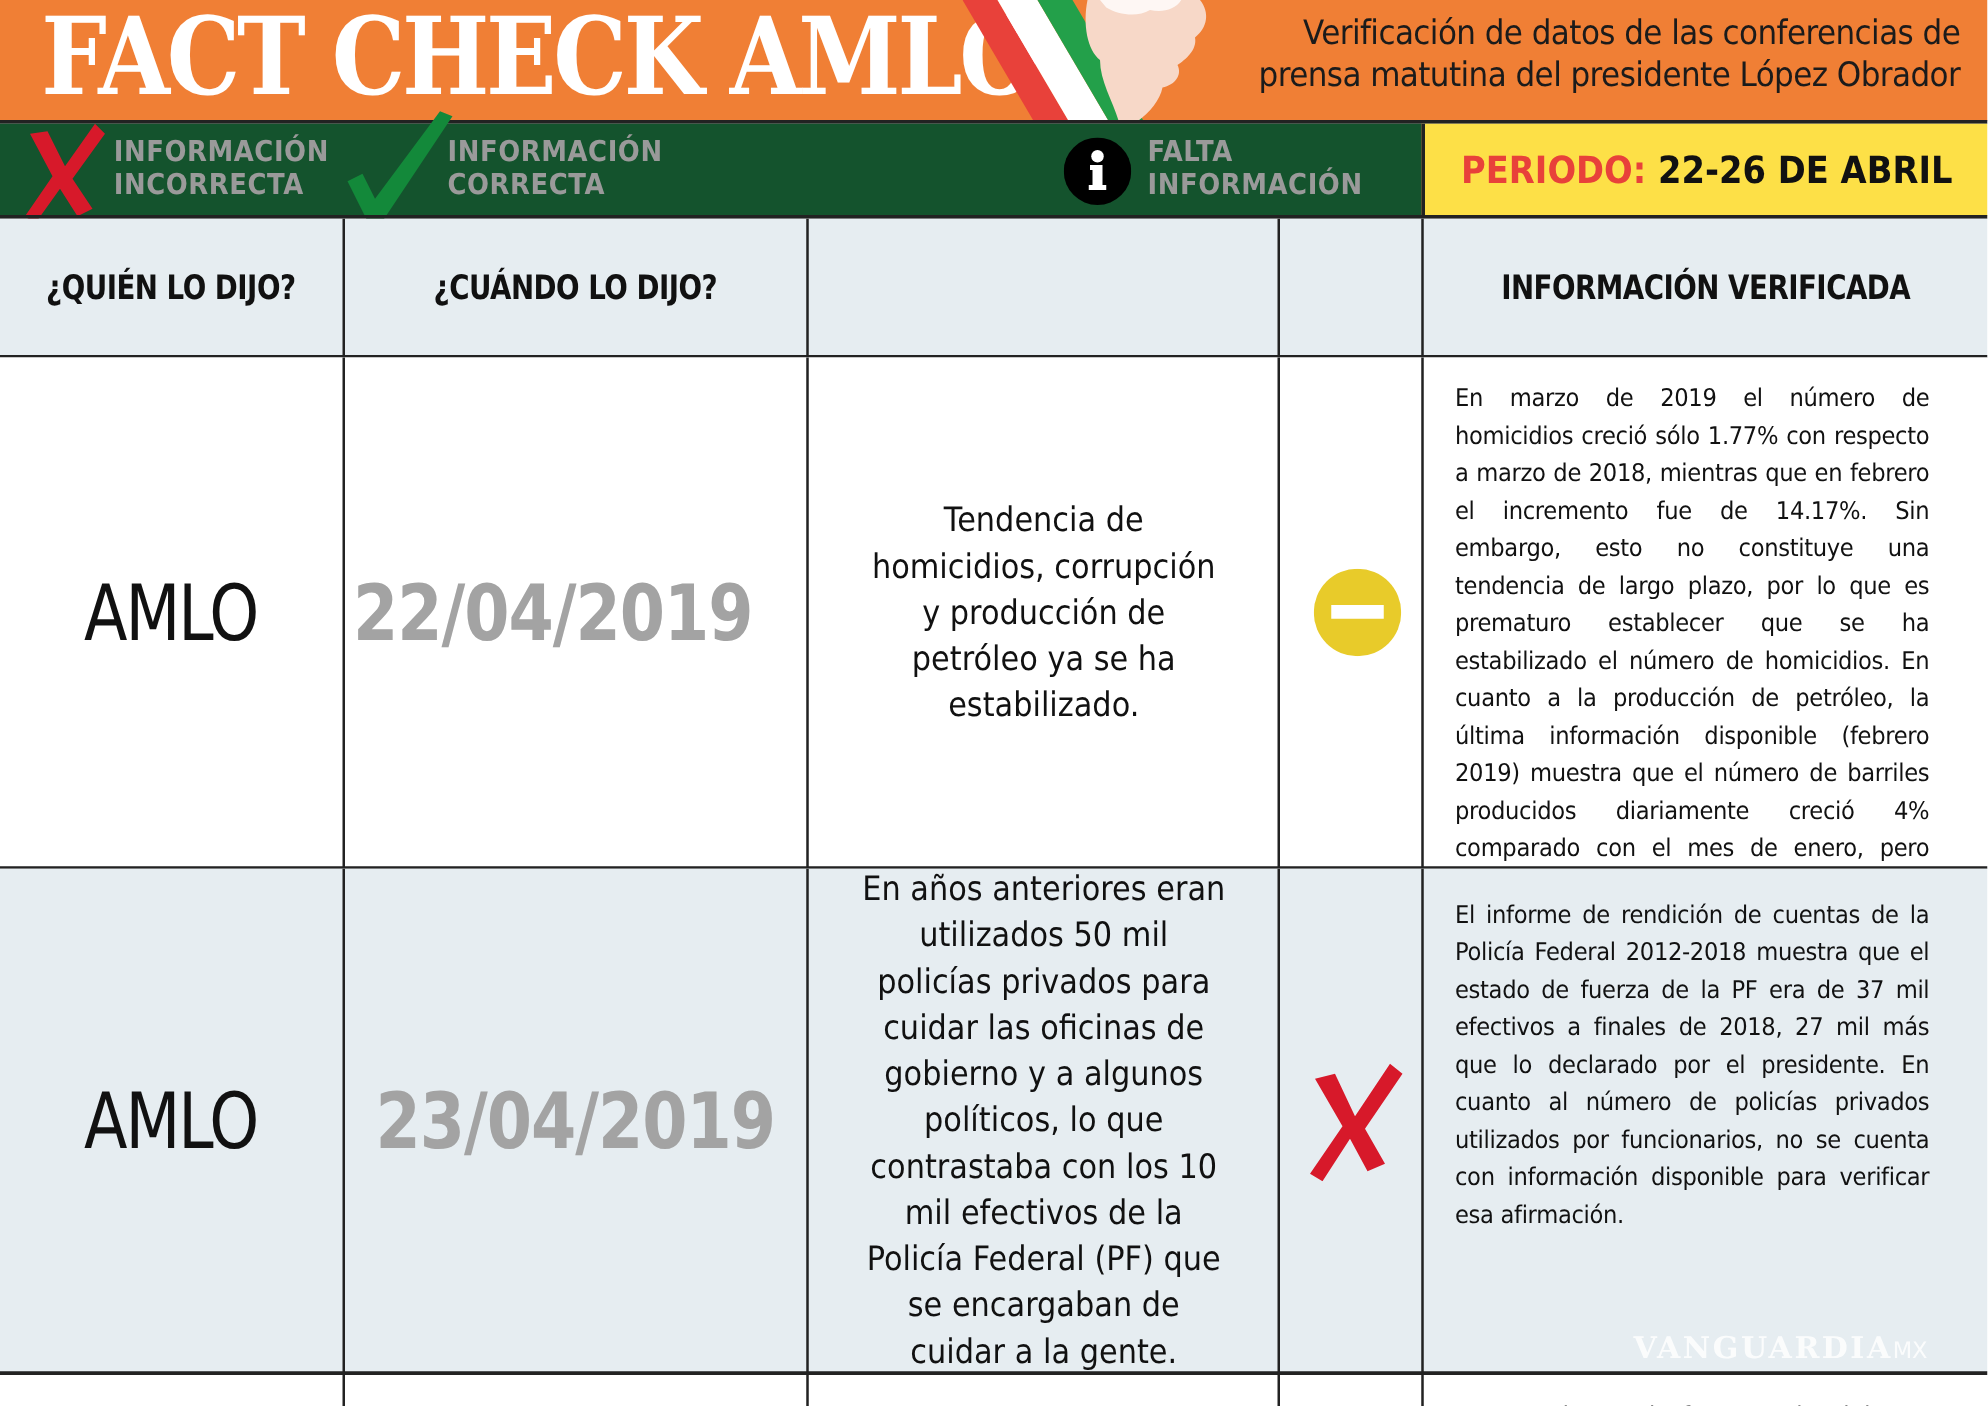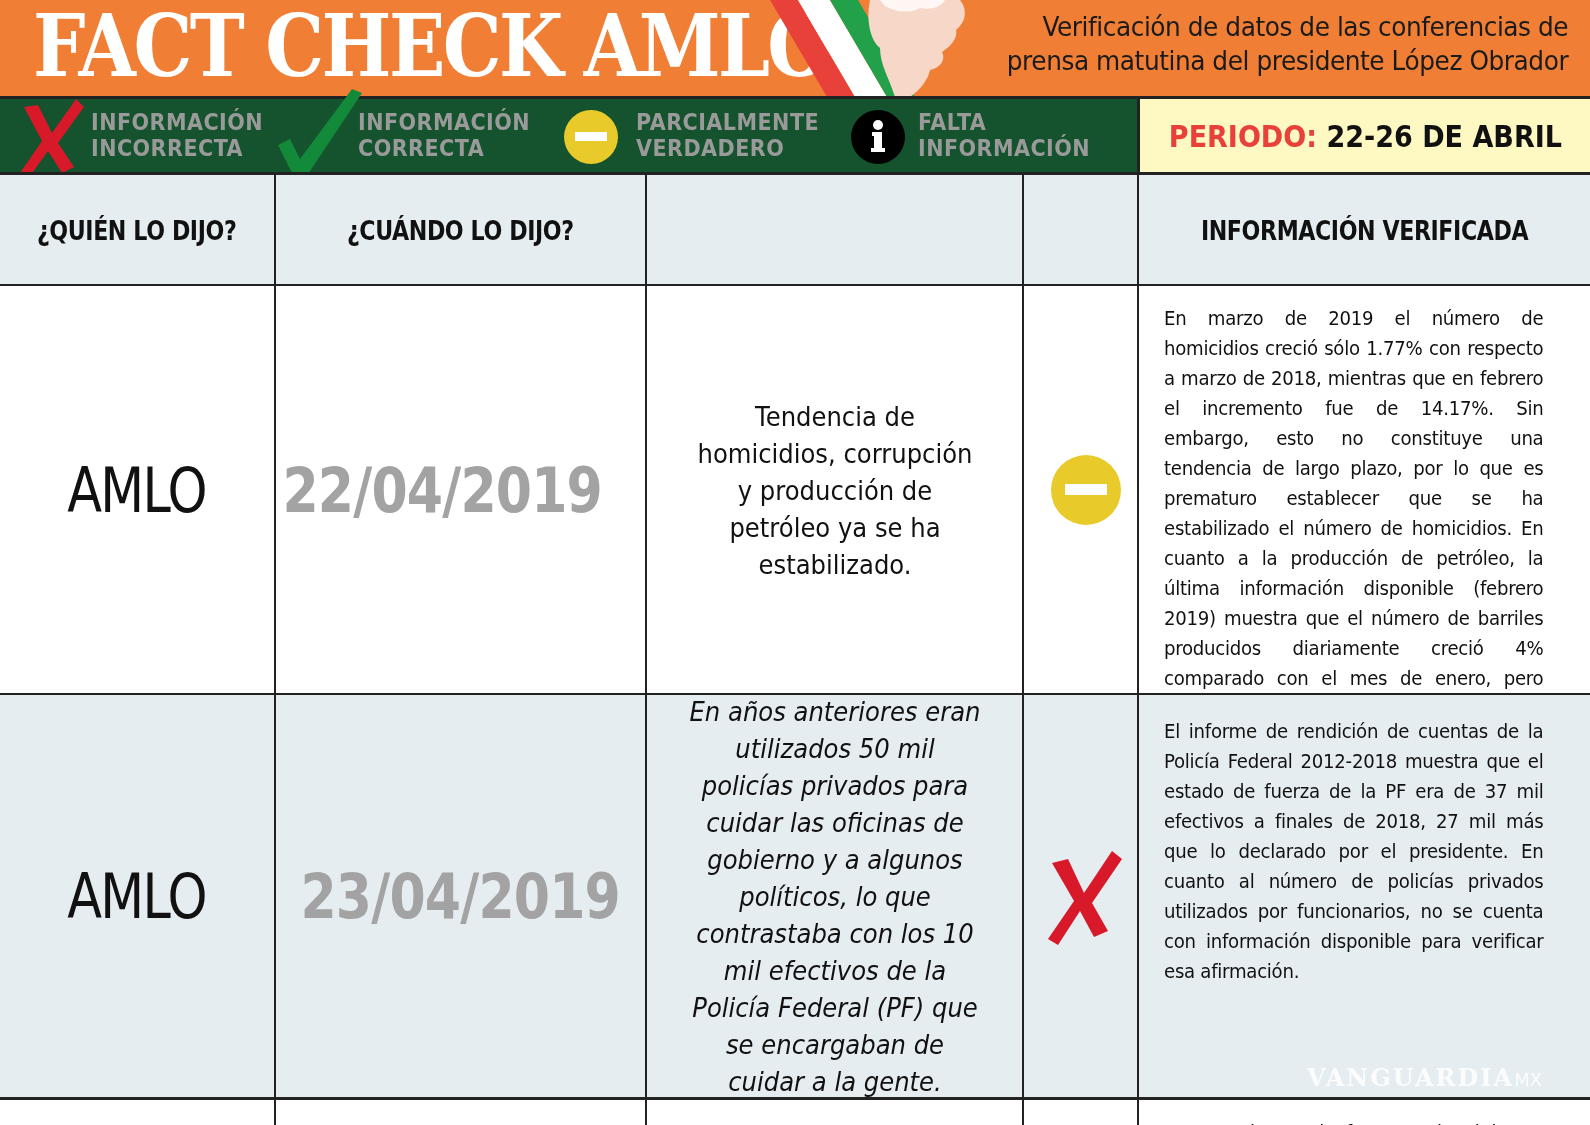--- a/index.html
+++ b/index.html
@@ -33,21 +33,21 @@
     }
     .legend-item { position: absolute; top: 0; height: 74px; display: flex; align-items: center; }
     .legend-icon { position: absolute; }
     .legend-label {
       position: absolute; font-family: "DejaVu Sans", sans-serif; font-weight: bold;
       font-size: 23px; line-height: 26px; color: #9a9a9a; letter-spacing: 0.5px;
       transform: scaleX(0.9); transform-origin: left center; white-space: nowrap;
     }
     .period-box {
       position: absolute; left: 1137px; top: 99px; width: 453px; height: 74px;
-      background: #fef9c3; border-left: 3px solid #222;
+      background: #fde047; border-left: 3px solid #222;
       display: flex; align-items: center; justify-content: center;
     }
     .period-text {
       font-family: "DejaVu Sans", sans-serif; font-weight: bold; font-size: 30px;
       transform: scaleX(0.9); white-space: nowrap;
     }
     .period-label { color: #e8413a; }
     .period-value { color: #111; }
     .legend-rule { position: absolute; left: 0; top: 172px; width: 1590px; height: 3px; background: #222; }
 
@@ -130,30 +130,20 @@
   <div class="legend-item" style="left:280px; width:270px;">
     <svg class="legend-icon" style="left:-4px; top:-12px;" width="90" height="92" viewBox="0 0 90 92">
       <path d="M2,58 L14,52 L24,72 L76,2 L86,6 L30,90 L18,90 Z" fill="#13893a"></path>
     </svg>
     <div class="legend-label" style="left:78px; top:10px;">
       <div>INFORMACIÓN</div>
       <div>CORRECTA</div>
     </div>
   </div>
 
-  <div class="legend-item" style="left:550px; width:290px;">
-    <svg class="legend-icon" style="left:14px; top:11px;" width="54" height="54" viewBox="0 0 54 54">
-      <circle cx="27" cy="27" r="27" fill="#e8cb2a"></circle>
-      <rect x="11" y="22" width="32" height="9" fill="#ffffff"></rect>
-    </svg>
-    <div class="legend-label" style="left:86px; top:10px;">
-      <div>PARCIALMENTE</div>
-      <div>VERDADERO</div>
-    </div>
-  </div>
 
   <div class="legend-item" style="left:840px; width:297px;">
     <svg class="legend-icon" style="left:11px; top:11px;" width="54" height="54" viewBox="0 0 54 54">
       <circle cx="27" cy="27" r="27" fill="#000000"></circle>
       <circle cx="27" cy="15" r="5" fill="#ffffff"></circle>
       <path d="M21,22 L31,22 L31,38 L34,38 L34,42 L20,42 L20,38 L23,38 L23,26 L21,26 Z" fill="#ffffff"></path>
     </svg>
     <div class="legend-label" style="left:78px; top:10px;">
       <div>FALTA</div>
       <div>INFORMACIÓN</div>
@@ -215,21 +205,21 @@
   </div>
   <div class="hline" style="top:518px;"></div>
 
   <div class="row bg-grey" style="top:520px; height:403px;">
     <div class="cell" style="left:0; width:274px;">
       <span class="who">AMLO</span>
     </div>
     <div class="cell" style="left:276px; width:369px;">
       <span class="when">23/04/2019</span>
     </div>
-    <div class="cell" style="left:647px; width:375px;font-style:italic;">
+    <div class="cell" style="left:647px; width:375px;">
       <div class="what">En años anteriores eran utilizados 50 mil policías privados para cuidar las oficinas de gobierno y a algunos políticos, lo que contrastaba con los 10 mil efectivos de la Policía Federal (PF) que se encargaban de cuidar a la gente.</div>
     </div>
     <div class="cell" style="left:1024px; width:113px;">
       <svg width="78" height="96" viewBox="0 0 78 96" style="margin-left:8px;">
         <path d="M6,14 L22,10 L38,44 L66,2 L76,10 L46,54 L62,82 L48,88 L34,62 L12,96 L2,90 L28,52 Z" fill="#d7192a"></path>
       </svg>
     </div>
     <div class="info" style="top:22px;">El informe de rendición de cuentas de la Policía Federal 2012-2018 muestra que el estado de fuerza de la PF era de 37 mil efectivos a finales de 2018, 27 mil más que lo declarado por el presidente. En cuanto al número de policías privados utilizados por funcionarios, no se cuenta con información disponible para verificar esa afirmación.</div>
     <div class="watermark">
       <span>VANGUARDIA</span><small>MX</small>

